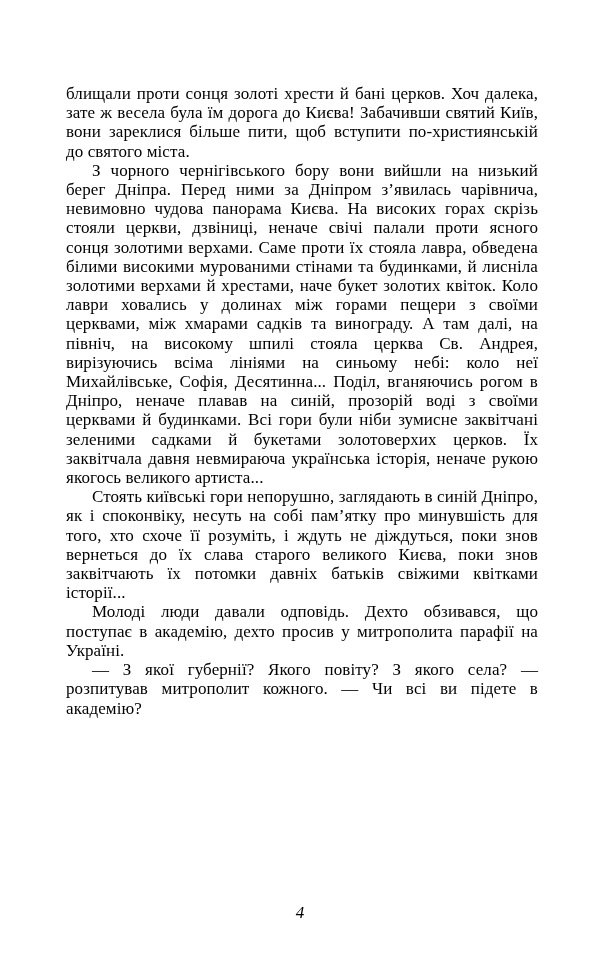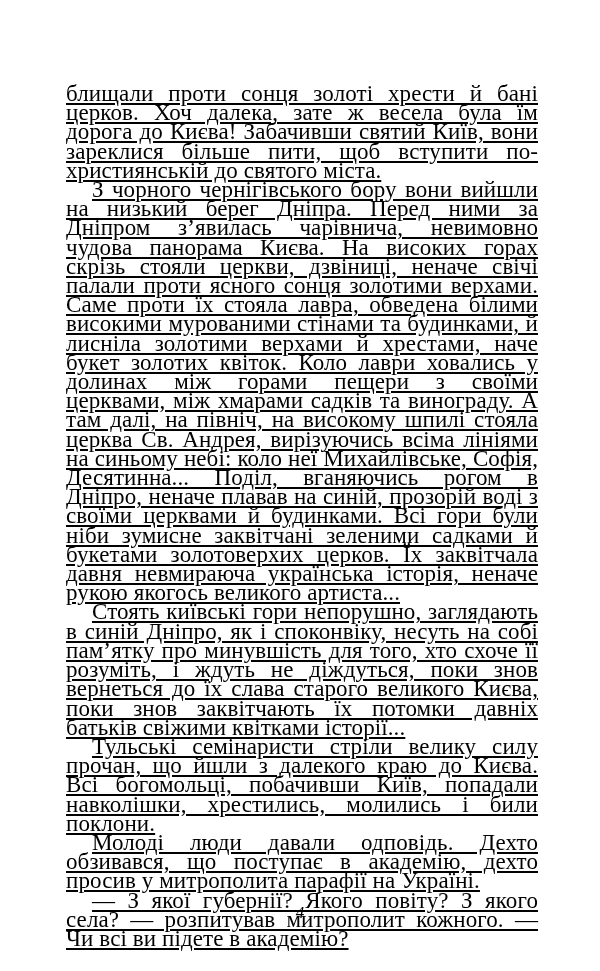--- a/index.html
+++ b/index.html
@@ -14,25 +14,24 @@
       width: 600px;
       height: 971px;
       background: #ffffff;
       overflow: hidden;
     }
     .text-block {
       position: absolute;
       left: 66px;
       top: 84px;
       width: 472px;
-      font-size: 23px;
+      font-size: 17px;
       line-height: 19.2px;
       text-align: justify;
       letter-spacing: 0.1px;
-      text-decoration: underline;
     }
     .para {
       margin: 0;
       padding: 0;
       text-indent: 26px;
     }
     .para.no-indent {
       text-indent: 0;
     }
     .page-number {
@@ -46,18 +45,17 @@
     }
   </style>
 </head>
 <body>
 
 <div class="page">
   <div class="text-block">
     <p class="para no-indent">блищали проти сонця золоті хрести й бані церков. Хоч далека, зате ж весела була їм дорога до Києва! Забачивши святий Київ, вони зареклися більше пити, щоб вступити по-християнській до святого міста.</p>
     <p class="para">З чорного чернігівського бору вони вийшли на низький берег Дніпра. Перед ними за Дніпром з’явилась чарівнича, невимовно чудова панорама Києва. На високих горах скрізь стояли церкви, дзвіниці, неначе свічі палали проти ясного сонця золотими верхами. Саме проти їх стояла лавра, обведена білими високими мурованими стінами та будинками, й лисніла золотими верхами й хрестами, наче букет золотих квіток. Коло лаври ховались у долинах між горами пещери з своїми церквами, між хмарами садків та винограду. А там далі, на північ, на високому шпилі стояла церква Св. Андрея, вирізуючись всіма лініями на синьому небі: коло неї Михайлівське, Софія, Десятинна... Поділ, вганяючись рогом в Дніпро, неначе плавав на синій, прозорій воді з своїми церквами й будинками. Всі гори були ніби зумисне заквітчані зеленими садками й букетами золотоверхих церков. Їх заквітчала давня невмираюча українська історія, неначе рукою якогось великого артиста...</p>
     <p class="para">Стоять київські гори непорушно, заглядають в синій Дніпро, як і споконвіку, несуть на собі пам’ятку про минувшість для того, хто схоче її розуміть, і ждуть не діждуться, поки знов вернеться до їх слава старого великого Києва, поки знов заквітчають їх потомки давніх батьків свіжими квітками історії...</p>
-    <p class="para">Тульські семінаристи стріли велику силу прочан, що йшли з далекого краю до Києва. Всі богомольці, побачивши Київ, попадали навколішки, хрестились, молились і били поклони.</p>
     <p class="para">Молоді люди давали одповідь. Дехто обзивався, що поступає в академію, дехто просив у митрополита парафії на Україні.</p>
     <p class="para">— З якої губернії? Якого повіту? З якого села? — розпитував митрополит кожного. — Чи всі ви підете в академію?</p>
   </div>
   <div class="page-number">4</div>
 </div>
 
 </body></html>

